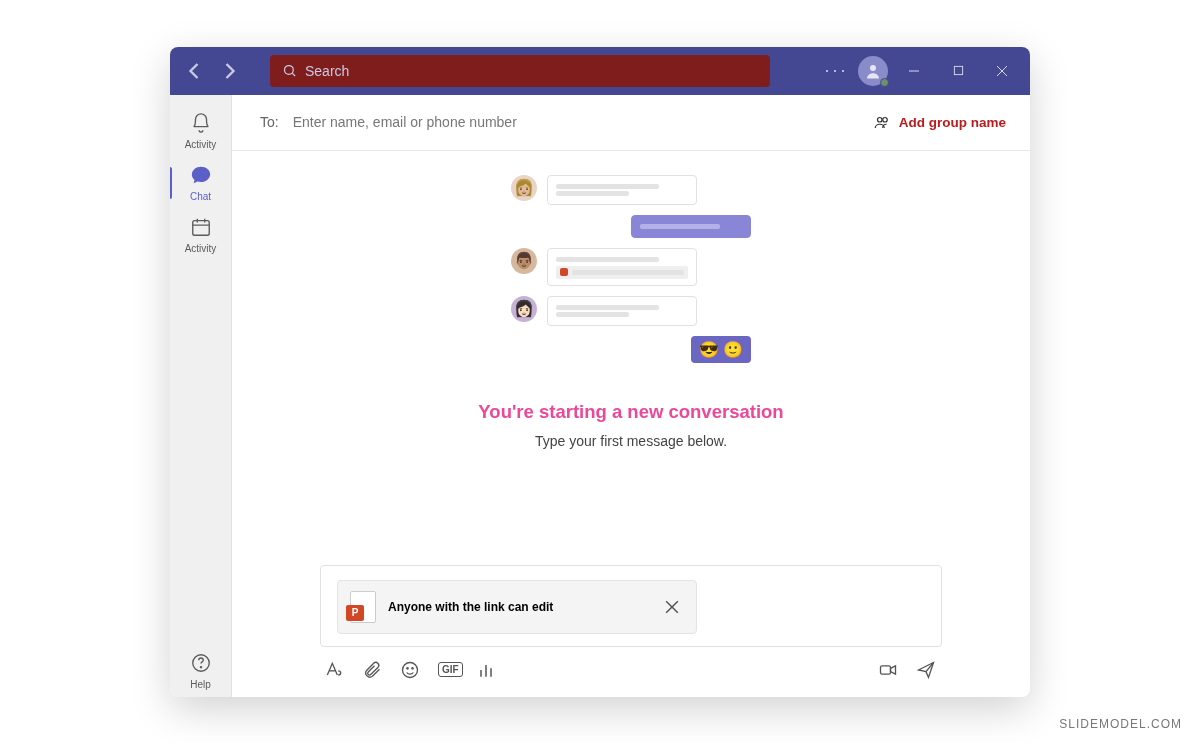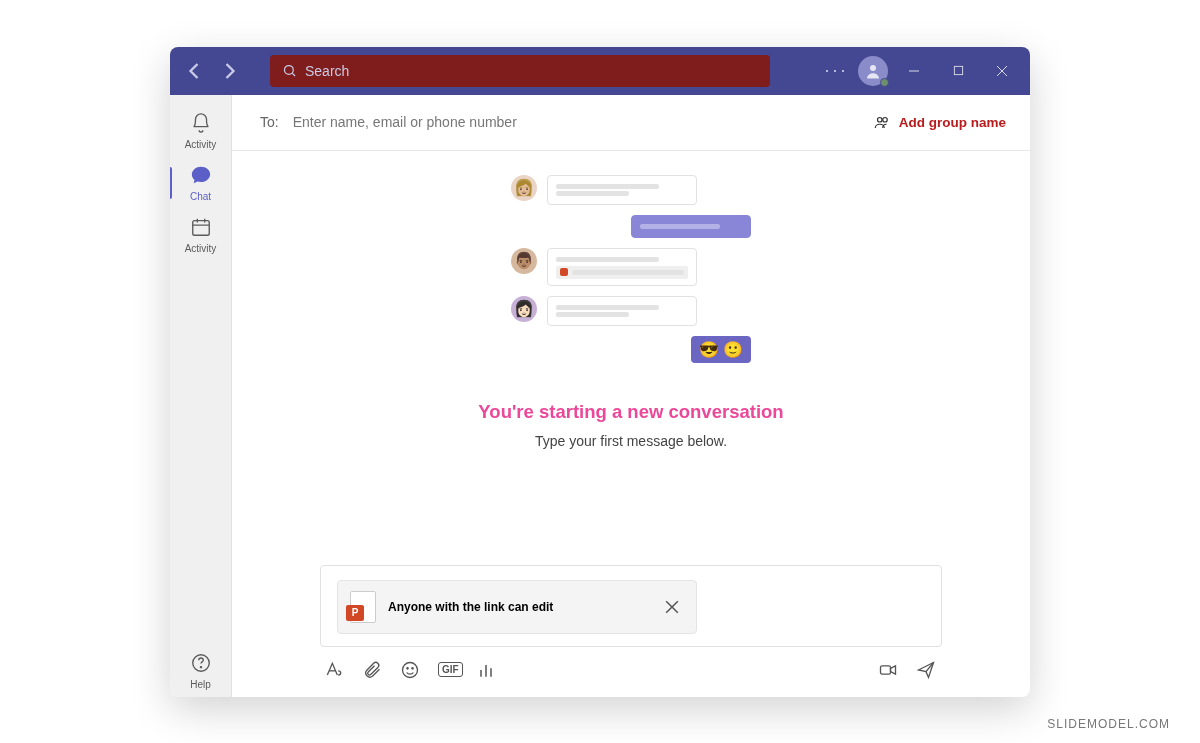--- a/index.html
+++ b/index.html
@@ -7,21 +7,21 @@
     width: 1200px;
     height: 743px;
     background: #fff;
     display: flex;
     align-items: center;
     justify-content: center;
     position: relative;
   }
   .watermark {
     position: absolute;
-    right: 30px;
+    right: 18px;
     bottom: 12px;
     font-size: 12px;
     letter-spacing: 1px;
     color: #777;
   }
   .window {
     width: 860px;
     height: 650px;
     border-radius: 8px;
     overflow: hidden;

